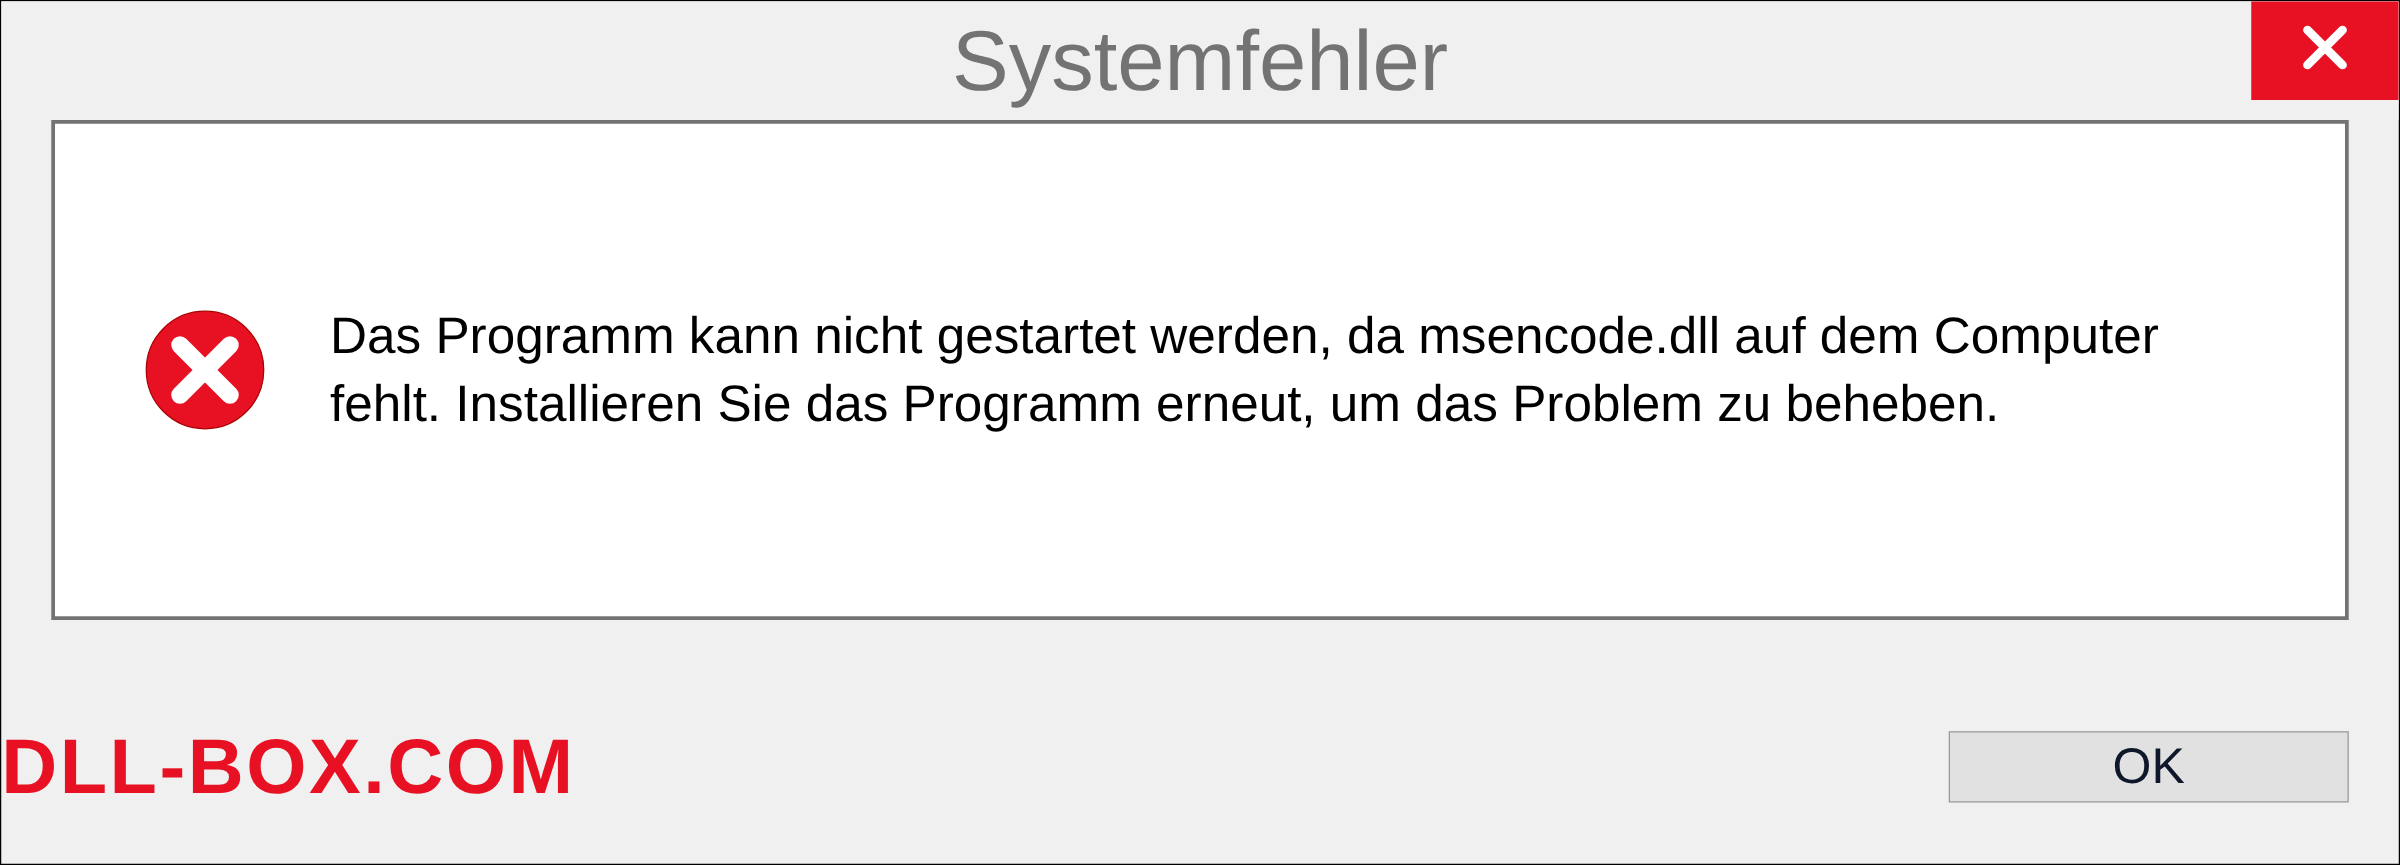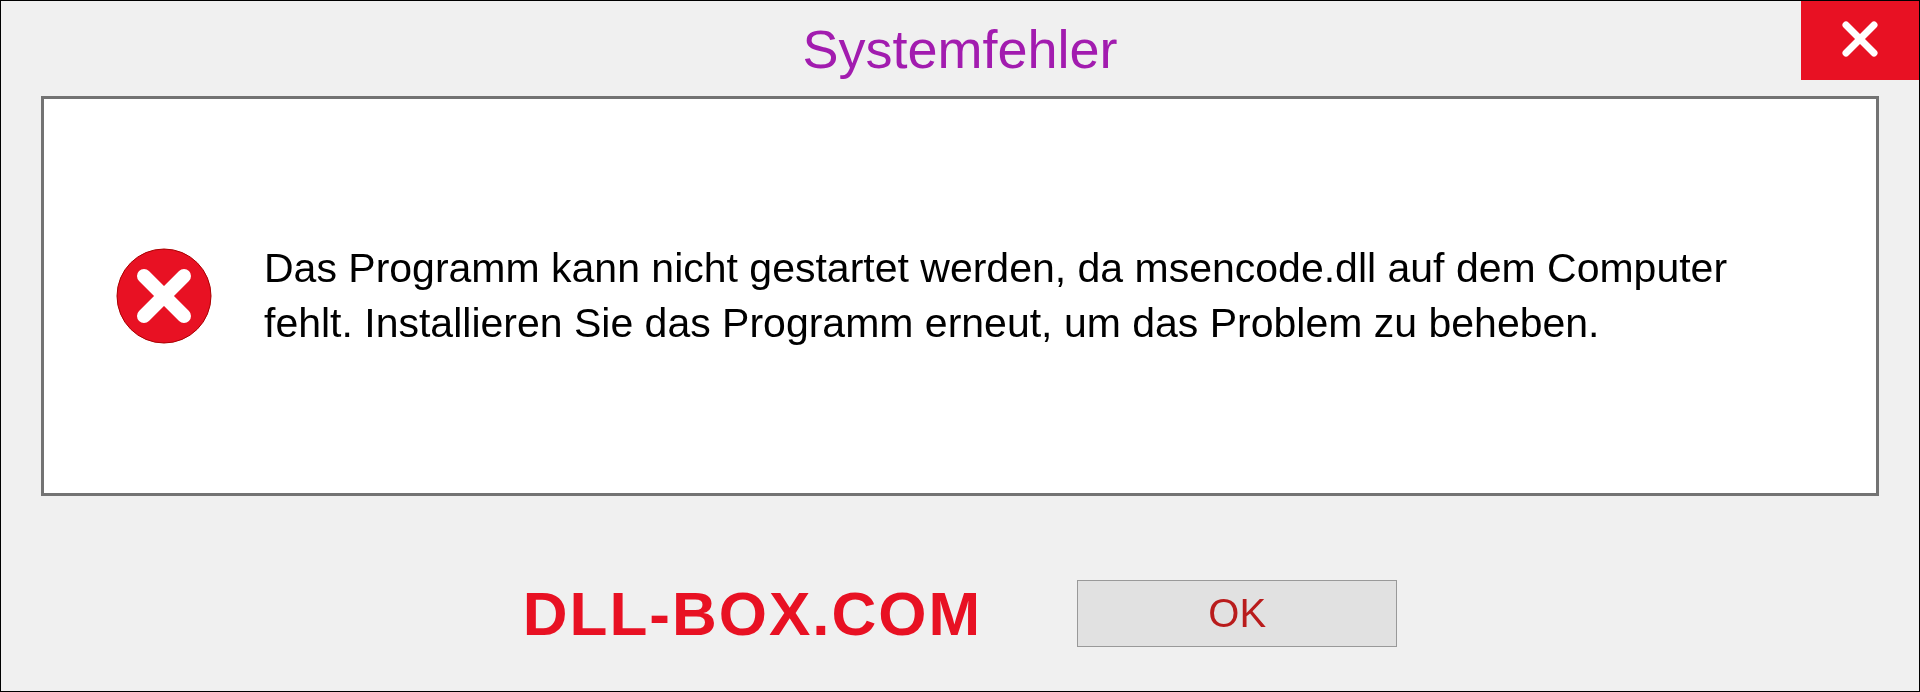--- a/index.html
+++ b/index.html
@@ -20,23 +20,23 @@
     .title-bar {
       height: 95px;
       display: flex;
       align-items: center;
       justify-content: center;
       position: relative;
       background: #f0f0f0;
     }
     
     .title-text {
-      font-size: 54px;
+      font-size: 68px;
       font-weight: 400;
-      color: #a21caf;
+      color: #737373;
     }
     
     .close-button {
       position: absolute;
       right: 0;
       top: 0;
       width: 118px;
       height: 79px;
       background: #e81123;
       display: flex;
@@ -75,39 +75,40 @@
     }
     
     .bottom-bar {
       position: absolute;
       bottom: 0;
       left: 0;
       right: 0;
       height: 155px;
       display: flex;
       align-items: center;
-      justify-content: center;
+      justify-content: space-between;
+      padding-right: 40px;
     }
     
     .watermark {
       font-size: 62px;
       font-weight: 700;
       color: #e81123;
       letter-spacing: 2px;
       margin-right: 95px;
       font-family: Arial, sans-serif;
     }
     
     .ok-button {
       width: 320px;
-      height: 67px;
+      height: 57px;
       background: #e1e1e1;
       border: 1px solid #999;
       font-size: 40px;
-      color: #b91c1c;
+      color: #0f172a;
       display: flex;
       align-items: center;
       justify-content: center;
       cursor: pointer;
       font-family: "Segoe UI", Arial, sans-serif;
     }
   </style>
 </head>
 <body>
 

